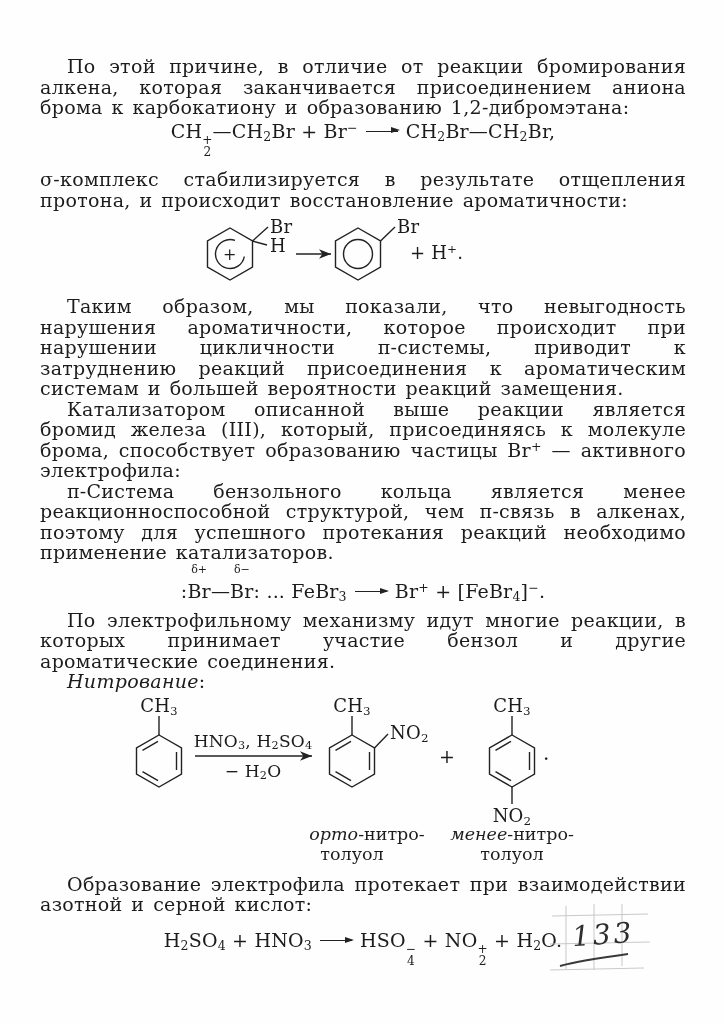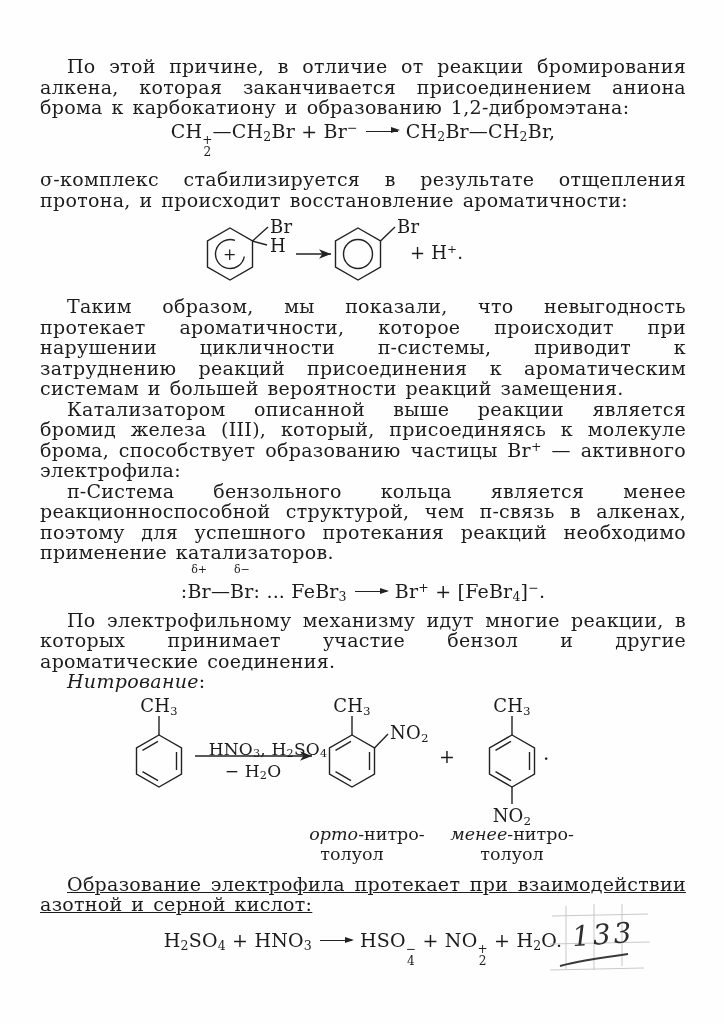--- a/index.html
+++ b/index.html
@@ -31,21 +31,21 @@
        border-bottom:3.5px solid transparent;}
   .scheme{position:relative;}
   #scheme1{width:300px;height:76px;margin:6px 0 4px 158px;}
   #scheme2{width:540px;height:170px;margin:4px 0 0 75px;}
   .scheme svg{position:absolute;left:0;top:0;}
   .lbl{position:absolute;font-size:18px;line-height:19px;white-space:nowrap;letter-spacing:0.2px;}
   .lbl.c{text-align:center;}
   .lbl.small{font-size:17px;}
   .name{position:absolute;font-size:17.5px;line-height:20px;text-align:center;white-space:nowrap;}
   #nitro-head{margin-top:0;}
-  #p7{margin-top:8px;text-decoration:underline;}
+  #p7{margin-top:8px;}
   
   .pagenum{position:absolute;left:548px;top:904px;width:130px;height:82px;}
   .pagenum .pn{position:absolute;left:24px;top:14px;font-size:28px;font-style:italic;
        color:#2e2e2e;letter-spacing:3px;transform:rotate(-4deg);
        font-family:"DejaVu Serif", serif;}
 </style>
 </head>
 <body>
 
 <div class="page">
@@ -83,21 +83,21 @@
           <line x1="182.5" y1="25" x2="197" y2="11"></line>
         </g>
       </svg>
       <span class="lbl" style="left:25px;top:29px;font-size:16px;">+</span>
       <span class="lbl" style="left:72px;top:1px;">Br</span>
       <span class="lbl" style="left:72px;top:20px;">H</span>
       <span class="lbl" style="left:199px;top:1px;">Br</span>
       <span class="lbl" style="left:212px;top:27px;">+ H<sup>+</sup>.</span>
     </div>
 
-    <p class="body">Таким образом, мы показали, что невыгодность протекает ароматичности, которое происходит при нарушении цикличности π-системы, приводит к затруднению реакций присоединения к ароматическим системам и большей вероятности реакций замещения.</p>
+    <p class="body">Таким образом, мы показали, что невыгодность нарушения ароматичности, которое происходит при нарушении цикличности π-системы, приводит к затруднению реакций присоединения к ароматическим системам и большей вероятности реакций замещения.</p>
 
     <p class="body">Катализатором описанной выше реакции является бромид железа (III), который, присоединяясь к молекуле брома, способствует образованию частицы Br<sup>+</sup> — активного электрофила:</p>
 
     <p class="body">π-Система бензольного кольца является менее реакционноспособной структурой, чем π-связь в алкенах, поэтому для успешного протекания реакций необходимо применение катализаторов.</p>
 
     <div class="eq" id="eq2">:<span class="ovr"><span class="ovr-l">δ+</span>Br</span>—<span class="ovr"><span class="ovr-l">δ−</span>Br</span>: ... FeBr<sub>3</sub><span class="arr"></span>Br<sup>+</sup> + [FeBr<sub>4</sub>]<sup>−</sup>.</div>
 
     <p class="body" style="margin-top:6px;">По электрофильному механизму идут многие реакции, в которых принимает участие бензол и другие ароматические соединения.</p>
 
     <p class="body" id="nitro-head"><i>Нитрование</i>:</p>
@@ -132,21 +132,21 @@
         <g stroke="#222" stroke-width="1.4" fill="none">
           <polygon points="397,39 419.5,52 419.5,78 397,91 374.5,78 374.5,52"></polygon>
           <line x1="380.5" y1="54.3" x2="396" y2="45.3"></line>
           <line x1="414.5" y1="56" x2="414.5" y2="74"></line>
           <line x1="396" y1="84.7" x2="380.5" y2="75.7"></line>
           <line x1="397" y1="39" x2="397" y2="20"></line>
           <line x1="397" y1="91" x2="397" y2="108"></line>
         </g>
       </svg>
       <span class="lbl c" style="left:20px;top:0;width:48px;">CH<sub>3</sub></span>
-      <span class="lbl c small" style="left:74px;top:44px;width:128px;margin-left:15px;">HNO<sub>3</sub>, H<sub>2</sub>SO<sub>4</sub></span>
+      <span class="lbl c small" style="left:74px;top:36px;width:128px;">HNO<sub>3</sub>, H<sub>2</sub>SO<sub>4</sub></span>
       <span class="lbl c small" style="left:74px;top:66px;width:128px;">− H<sub>2</sub>O</span>
       <span class="lbl c" style="left:213px;top:0;width:48px;">CH<sub>3</sub></span>
       <span class="lbl" style="left:275px;top:27px;">NO<sub>2</sub></span>
       <span class="lbl" style="left:324px;top:51px;font-size:19px;">+</span>
       <span class="lbl c" style="left:373px;top:0;width:48px;">CH<sub>3</sub></span>
       <span class="lbl c" style="left:367px;top:110px;width:60px;">NO<sub>2</sub></span>
       <span class="lbl" style="left:428px;top:48px;font-size:20px;">.</span>
       <span class="name" style="left:172px;top:128px;width:160px;"><i>орто</i>-нитро-</span>
       <span class="name" style="left:157px;top:148px;width:160px;">толуол</span>
       <span class="name" style="left:317px;top:128px;width:160px;"><i>менее</i>-нитро-</span>

